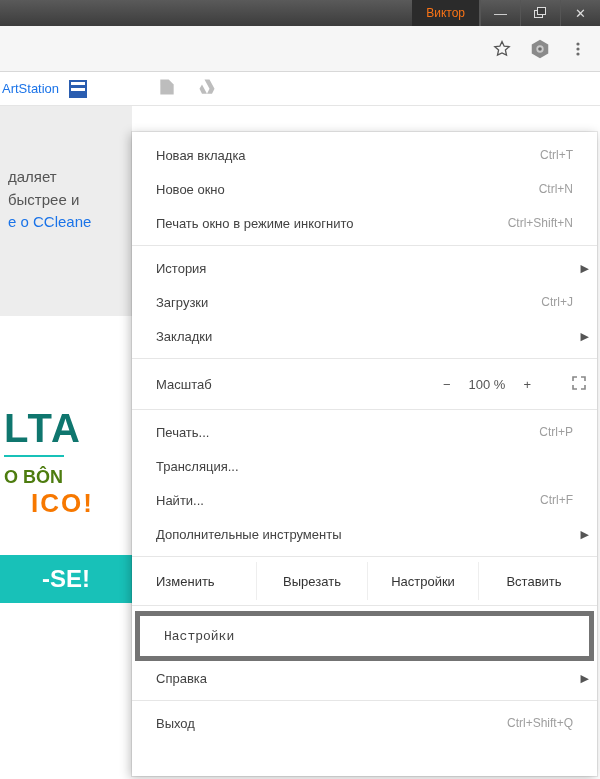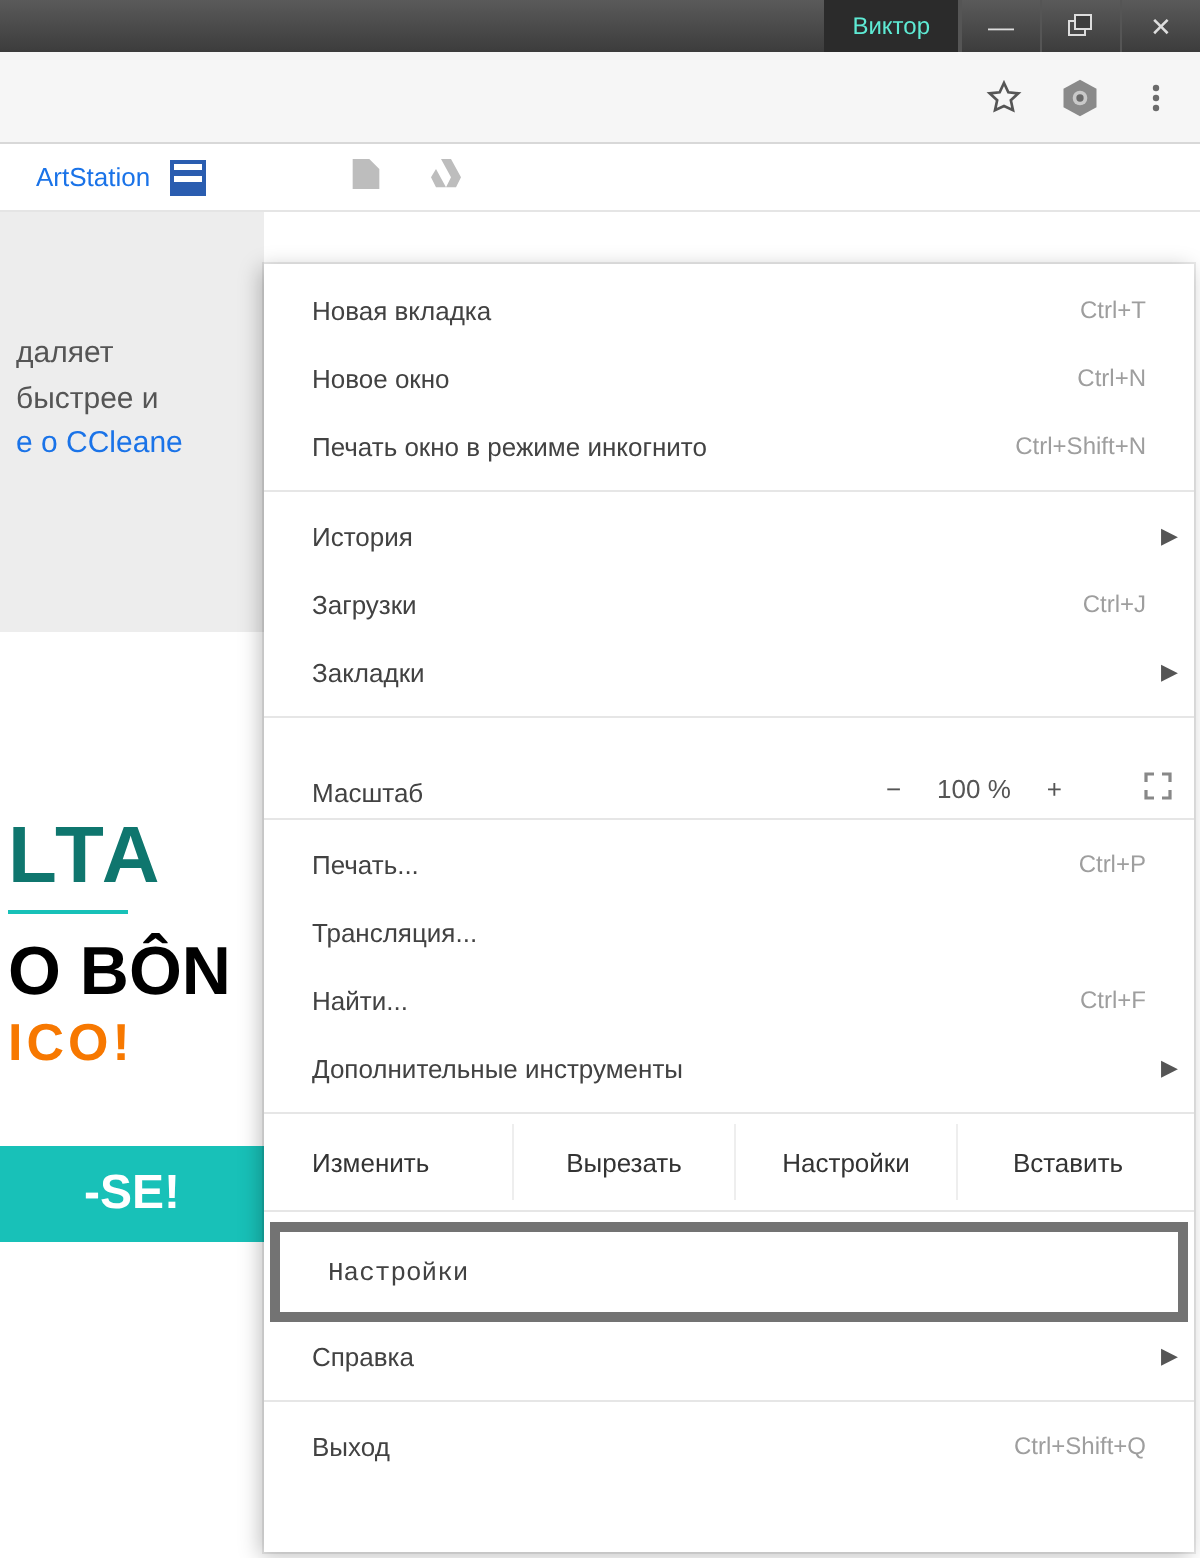--- a/index.html
+++ b/index.html
@@ -17,21 +17,21 @@
   
   .titlebar {
     height: 26px;
     background: linear-gradient(to bottom, #5a5a5a, #3c3c3c);
     display: flex;
     justify-content: flex-end;
     align-items: stretch;
   }
   .profile-chip {
     background: #2b2b2b;
-    color: #5eead4;
+    color: #f97316;
     font-size: 12px;
     padding: 0 14px;
     display: flex;
     align-items: center;
     border-right: 1px solid #555;
   }
   .win-btn {
     width: 40px;
     display: flex;
     align-items: center;
@@ -62,21 +62,21 @@
     color: #5a5a5a;
   }
 
   
   .bookmarks {
     height: 34px;
     background: #fff;
     border-bottom: 1px solid #e5e5e5;
     display: flex;
     align-items: center;
-    padding-left: 18px;
+    padding-left: 2px;
     gap: 10px;
   }
   .bm-link {
     color: #1a73e8;
     font-size: 13px;
   }
   .bm-ico {
     width: 18px; height: 18px;
     background: #2a5db0;
     position: relative;
@@ -110,23 +110,23 @@
   }
   .ad-top .link { color: #1a73e8; }
   .ad-mid {
     margin-top: 90px;
     padding: 0 4px;
     font-weight: 800;
     font-family: Arial, sans-serif;
   }
   .ad-mid .l1 { color:#0f766e; font-size:40px; letter-spacing:2px; }
   .ad-mid .hr { height:2px; background:#18c1b8; width:60px; margin:4px 0 10px; }
-  .ad-mid .l2 { color:#000000; font-size:34px; }
+  .ad-mid .l2 { color:#4d7c0f; font-size:18px; }
   .ad-mid .l3 { color:#f7c100; font-size:24px; }
-  .ad-mid .l4 { color:#f77800; font-size:26px; letter-spacing:2px; }
+  .ad-mid .l4 { color:#f77800; font-size:26px; letter-spacing:2px;margin-left:27px; }
   .ad-btn {
     margin-top: 36px;
     background:#18c1b8; color:#fff;
     font-weight:800; font-size:24px;
     padding:10px 6px; text-align:center;
   }
 
   
   .menu {
     position: absolute;
@@ -153,21 +153,21 @@
     position: absolute;
     right: 8px;
     top: 50%;
     transform: translateY(-50%);
     color: #555;
     font-size: 11px;
   }
   .sep { height: 1px; background: #e6e6e6; margin: 5px 0; }
 
   .zoom-row {
-    display: flex; align-items: flex-end; height: 40px; padding: 0 10px 0 24px;
+    display: flex; align-items: center; height: 40px; padding: 0 10px 0 24px;
     color:#424242;
   }
   .zoom-label { flex: 1; }
   .zoom-ctrl { display:flex; align-items:center; gap:18px; }
   .zoom-ctrl span { color:#555; }
   .fs-icon { margin-left: 22px; color:#777; }
 
   .edit-row {
     display:flex; align-items:center; height:38px;
     padding: 0 8px 0 24px;

